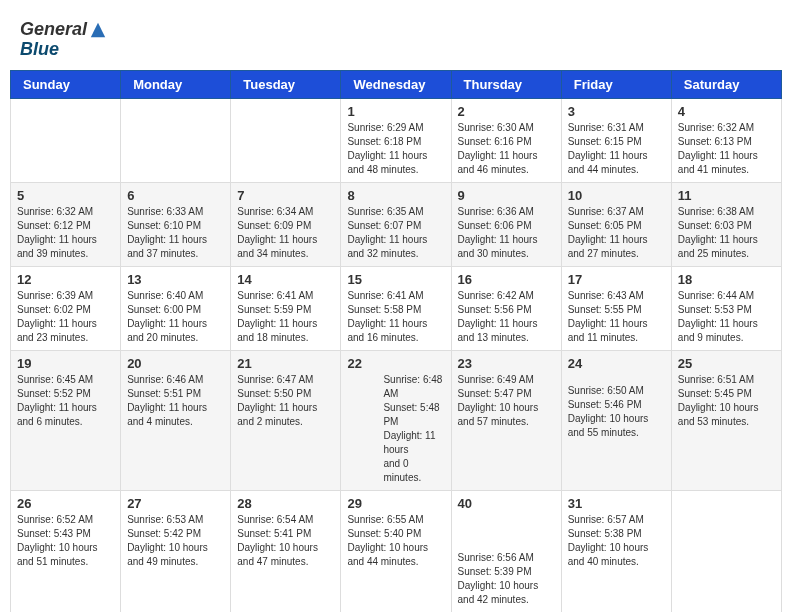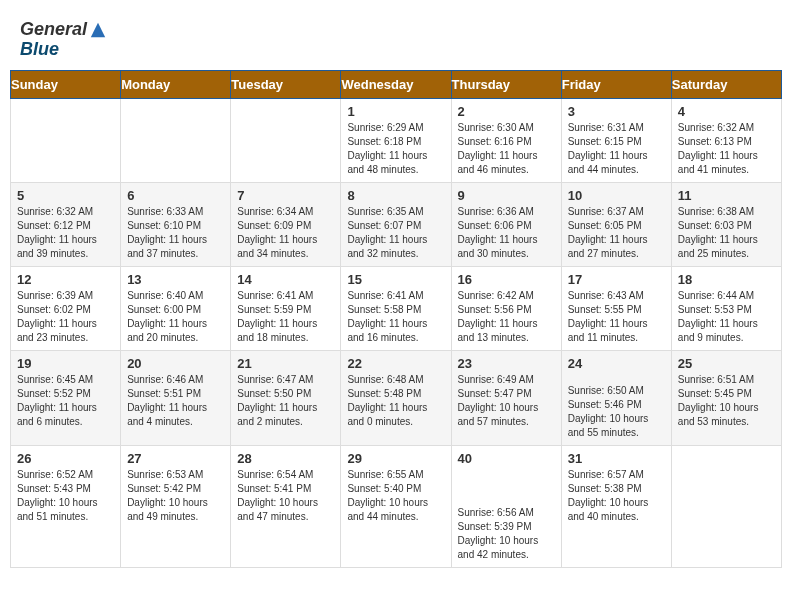--- a/index.html
+++ b/index.html
@@ -46,24 +46,24 @@
       color: #555;
       margin-top: 2px;
     }
     .calendar {
       width: 100%;
       border-collapse: collapse;
       border: 1px solid #ccc;
       margin: 5px 0;
     }
     .calendar th {
-      background-color: #a16207;
+      background-color: #1d4ed8;
       color: white;
       text-align: left;
-      padding: 6px 0;
+      padding: 6px 12px;
       font-size: 13px;
       font-weight: bold;
       border: 1px solid #1e5a9a;
     }
     .calendar td {
       vertical-align: top;
       padding: 5px 6px;
       font-size: 10.5px;
       color: #333;
       border: 1px solid #ddd;
@@ -275,21 +275,21 @@
         </td>
         <td>
           <span class="day-number">21</span>
           <div class="day-info" style="white-space: pre-line;">Sunrise: 6:47 AM
 Sunset: 5:50 PM
 Daylight: 11 hours
 and 2 minutes.</div>
         </td>
         <td>
           <span class="day-number">22</span>
-          <div class="day-info" style="white-space: pre-line;">Sunrise: 6:48 AM
+          <div class="day-info" style="white-space: pre-line; margin-left: 36px;">Sunrise: 6:48 AM
 Sunset: 5:48 PM
 Daylight: 11 hours
 and 0 minutes.</div>
         </td>
         <td>
           <span class="day-number">23</span>
           <div class="day-info" style="white-space: pre-line;">Sunrise: 6:49 AM
 Sunset: 5:47 PM
 Daylight: 10 hours
 and 57 minutes.</div>

